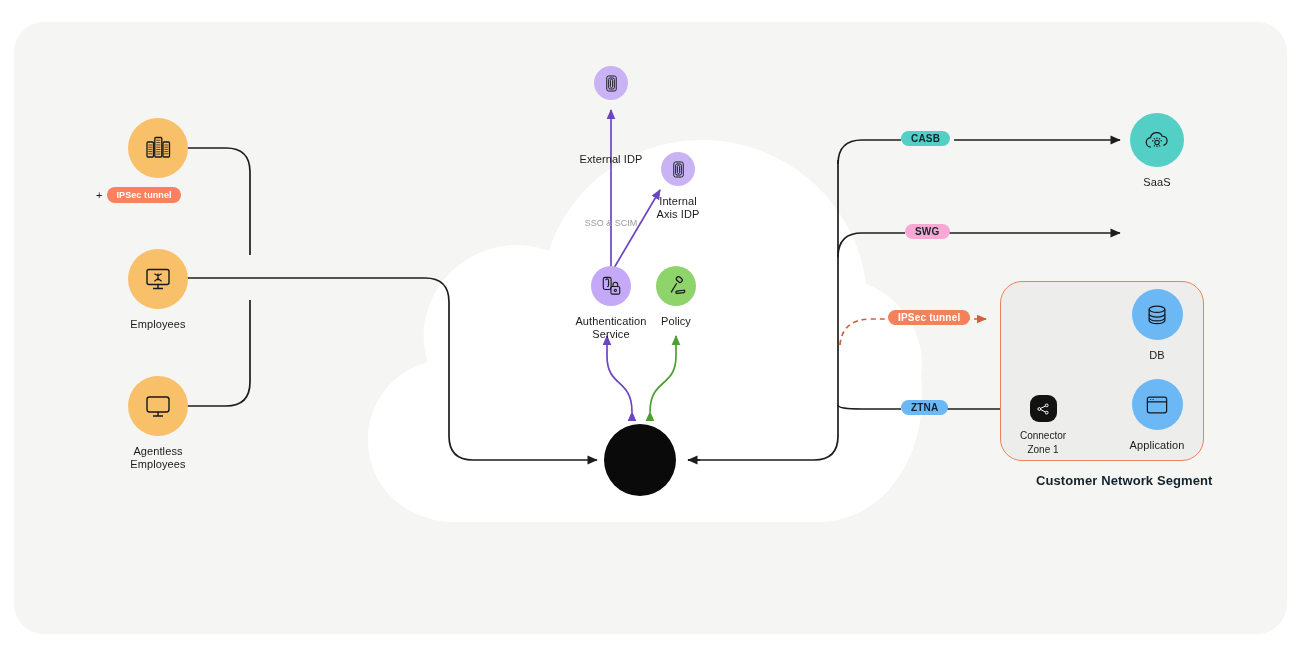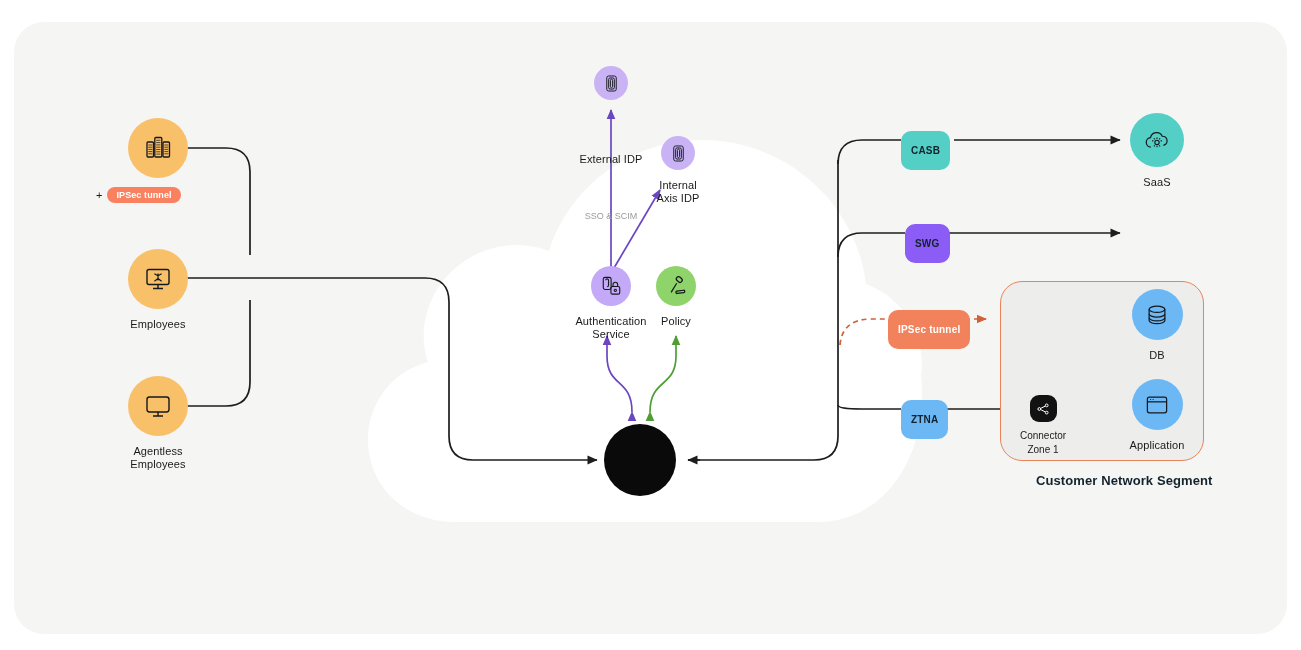--- a/index.html
+++ b/index.html
@@ -3,22 +3,22 @@
 <meta charset="utf-8">
 <style>
   html,body{margin:0;padding:0;background:#ffffff;}
   body{width:1301px;height:650px;overflow:hidden;font-family:"Liberation Sans",sans-serif;}
   #panel{position:absolute;left:14px;top:22px;width:1273px;height:612px;background:#f5f5f3;border-radius:30px;overflow:hidden;}
   #stage{position:absolute;left:0;top:0;width:1301px;height:650px;}
   svg.layer{position:absolute;left:0;top:0;width:1301px;height:650px;overflow:visible;}
   .node{position:absolute;display:flex;flex-direction:column;align-items:center;}
   .circle{border-radius:50%;display:flex;align-items:center;justify-content:center;}
   .nlabel{margin-top:9px;font-size:11px;line-height:13px;color:#1a1a1a;text-align:center;letter-spacing:.1px;white-space:pre-line;}
-  .nsub{margin-top:1px;font-size:9px;line-height:11px;color:#9b9b9b;text-align:center;}
-  .pill{position:absolute;display:flex;align-items:center;justify-content:center;height:15px;border-radius:10px;font-size:10px;font-weight:700;color:#12232e;padding:12px 10px;letter-spacing:.2px;white-space:nowrap;}
+  .nsub{margin-top:8px;font-size:9px;line-height:11px;color:#9b9b9b;text-align:center;}
+  .pill{position:absolute;display:flex;align-items:center;justify-content:center;height:15px;border-radius:10px;font-size:10px;font-weight:700;color:#12232e;padding:0 10px;letter-spacing:.2px;white-space:nowrap;}
   .badge-row{position:absolute;display:flex;align-items:center;gap:5px;}
   .plus{font-size:11px;color:#1a1a1a;font-weight:400;}
   .badge{background:#f98160;color:#ffffff;font-size:9px;font-weight:700;border-radius:10px;padding:3px 9px;letter-spacing:.1px;}
   .seg{position:absolute;border:1.4px solid #e8845c;border-radius:22px;background:#ededeb;}
   .seglabel{position:absolute;font-size:13px;font-weight:700;color:#12232e;letter-spacing:.1px;white-space:nowrap;}
   .hub{position:absolute;border-radius:50%;background:#0a0a0a;}
   .connector{position:absolute;display:flex;flex-direction:column;align-items:center;}
   .connector .box{width:27px;height:27px;border-radius:9px;background:#121212;display:flex;align-items:center;justify-content:center;}
   .connector .clabel{margin-top:7px;font-size:10px;line-height:14px;color:#1a1a1a;text-align:center;white-space:pre-line;}
 </style>
@@ -149,21 +149,21 @@
       <svg width="19" height="19" viewBox="0 0 24 24" fill="none" stroke="#15181c" stroke-width="1.2">
         <rect x="6" y="2.5" width="12" height="19" rx="2.4"></rect>
         <rect x="8.4" y="5" width="7.2" height="14" rx="1.8"></rect>
         <path d="M10.6 8.2c0-1 .6-1.7 1.4-1.7s1.4.7 1.4 1.7v7.4c0 1-.6 1.7-1.4 1.7s-1.4-.7-1.4-1.7z"></path>
       </svg>
     </div>
     <div class="nlabel">External IDP</div>
     <div class="nsub">SSO &amp; SCIM</div>
   </div>
 
-  <div class="node" style="left:643px;top:136px;width:70px;">
+  <div class="node" style="left:643px;top:152px;width:70px;">
     <div class="circle" style="width:34px;height:34px;background:#c9b3f5;">
       <svg width="19" height="19" viewBox="0 0 24 24" fill="none" stroke="#15181c" stroke-width="1.2">
         <rect x="6" y="2.5" width="12" height="19" rx="2.4"></rect>
         <rect x="8.4" y="5" width="7.2" height="14" rx="1.8"></rect>
         <path d="M10.6 8.2c0-1 .6-1.7 1.4-1.7s1.4.7 1.4 1.7v7.4c0 1-.6 1.7-1.4 1.7s-1.4-.7-1.4-1.7z"></path>
       </svg>
     </div>
     <div class="nlabel">Internal
 Axis IDP</div>
   </div>
@@ -187,21 +187,21 @@
       <svg width="23" height="23" viewBox="0 0 24 24" fill="none" stroke="#15181c" stroke-width="1.3">
         <rect x="11.6" y="2.4" width="6.6" height="4.6" rx="2.3" transform="rotate(42 14.9 4.7)"></rect>
         <path d="M12.2 8.6 L6.4 18.2"></path>
         <path d="M12.4 16.4 h7.2 a1 1 0 0 1 1 1 v.4 a1 1 0 0 1-1 1 h-7.2 a1 1 0 0 1-1-1 v-.4 a1 1 0 0 1 1-1z" transform="rotate(-8 16 17.6)"></path>
       </svg>
     </div>
     <div class="nlabel">Policy</div>
   </div>
 
   <div class="pill" style="left:901px;top:131px;background:#53cfc6;">CASB</div>
-  <div class="pill" style="left:905px;top:224px;background:#8b5cf6;">SWG</div>
+  <div class="pill" style="left:905px;top:224px;background:#f9a8d4;">SWG</div>
   <div class="pill" style="left:888px;top:310px;background:#f2825c;color:#ffffff;">IPSec tunnel</div>
   <div class="pill" style="left:901px;top:400px;background:#6cb8f5;">ZTNA</div>
 
   <div class="node" style="left:1127px;top:113px;width:60px;">
     <div class="circle" style="width:54px;height:54px;background:#53cfc6;">
       <svg width="30" height="30" viewBox="0 0 32 32" fill="none" stroke="#15181c" stroke-width="1.3">
         <path d="M9.5 23.5a5 5 0 0 1-.4-9.98A6.6 6.6 0 0 1 21.6 12a4.9 4.9 0 0 1 1.2 9.7"></path>
         <g stroke-width="1.15">
           <circle cx="16" cy="18.6" r="2.3"></circle>
           <path d="M16 13.4v1.6M16 22.2v1.6M11.5 16v1.6M20.5 16v1.6

